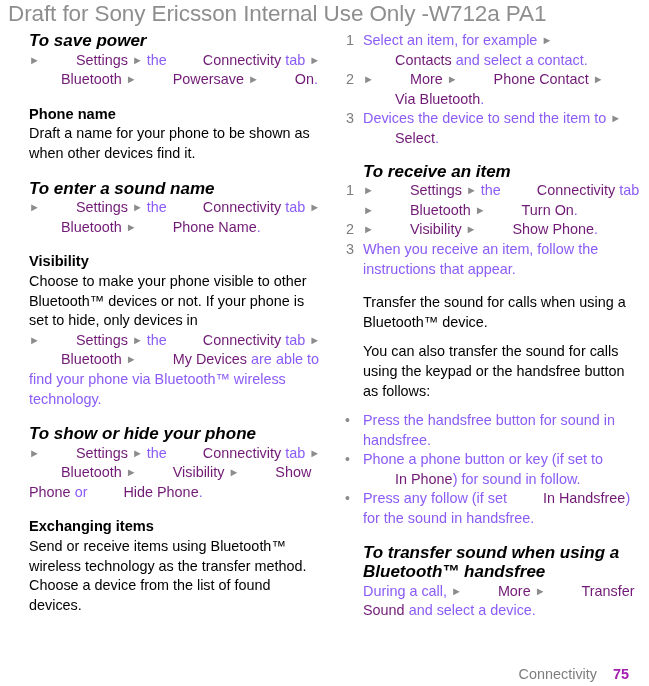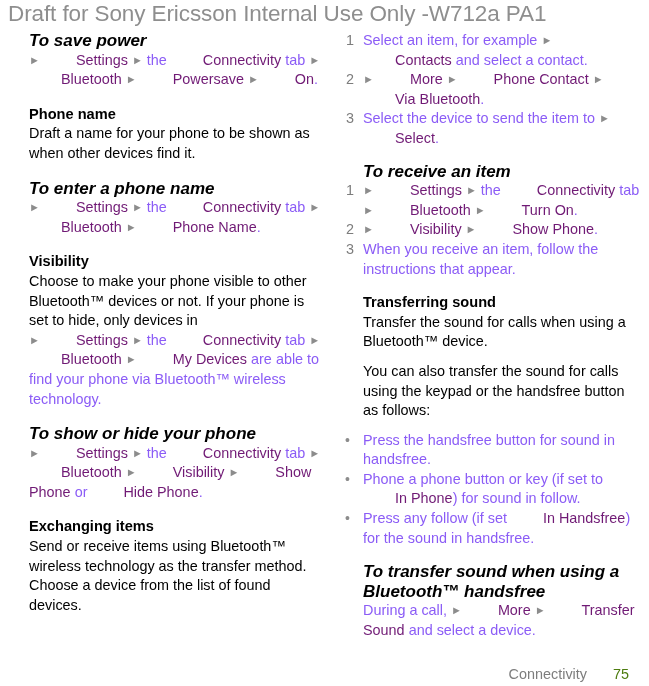--- a/index.html
+++ b/index.html
@@ -138,24 +138,24 @@
     width: 629px;
     text-align: right;
     font-size: 14.4px;
     line-height: 20px;
     white-space: nowrap;
   }
   .footer .chap {
     color: #7d7d7d;
   }
   .footer .pg {
-    color: #4d7c0f;
-    font-weight: normal;
+    color: #a21caf;
+    font-weight: bold;
     display: inline-block;
-    margin-left: 26px;
+    margin-left: 16px;
   }
 </style>
 </head>
 <body>
 
 <div class="page">
 
   <div class="watermark">Draft for Sony Ericsson Internal Use Only -W712a PA1</div>
 
   <div class="columns">
@@ -165,21 +165,21 @@
       <div class="h-proc">To save power</div>
       <p class="body"><span class="tri">►</span> <span class="menu">Settings</span> <span class="tri">►</span> <span class="lit">the</span> <span class="menu">Connectivity</span> <span class="lit">tab</span> <span class="tri">►</span> <span class="menu">Bluetooth</span> <span class="tri">►</span> <span class="menu">Powersave</span> <span class="tri">►</span> <span class="menu">On</span><span class="lit">.</span></p>
 
       <div class="gap-sect"></div>
 
       <div class="h-sect">Phone name</div>
       <p class="body">Draft a name for your phone to be shown as when other devices find it.</p>
 
       <div class="gap-sect"></div>
 
-      <div class="h-proc">To enter a phone name</div>
+      <div class="h-proc">To enter a sound name</div>
       <p class="body"><span class="tri">►</span> <span class="menu">Settings</span> <span class="tri">►</span> <span class="lit">the</span> <span class="menu">Connectivity</span> <span class="lit">tab</span> <span class="tri">►</span> <span class="menu">Bluetooth</span> <span class="tri">►</span> <span class="menu">Phone Name</span><span class="lit">.</span></p>
 
       <div class="gap-sect"></div>
 
       <div class="h-sect">Visibility</div>
       <p class="body"><span>Choose to make your phone visible to other Bluetooth™ devices or not. If your phone is set to hide, only devices in</span><br><span class="tri">►</span> <span class="menu">Settings</span> <span class="tri">►</span> <span class="lit">the</span> <span class="menu">Connectivity</span> <span class="lit">tab</span> <span class="tri">►</span> <span class="menu">Bluetooth</span> <span class="tri">►</span> <span class="menu">My Devices</span> <span class="lit">are able to find your phone via Bluetooth™ wireless technology.</span></p>
 
       <div class="gap-sect"></div>
 
       <div class="h-proc">To show or hide your phone</div>
@@ -190,36 +190,35 @@
       <div class="h-sect">Exchanging items</div>
       <p class="body">Send or receive items using Bluetooth™ wireless technology as the transfer method. Choose a device from the list of found devices.</p>
 
     </div>
 
     <div class="col col-right">
 
       <ol class="steps">
         <li><span class="num">1</span><span class="lit">Select an item, for example</span> <span class="tri">►</span> <span class="menu">Contacts</span> <span class="lit">and select a contact.</span></li>
         <li><span class="num">2</span><span class="tri">►</span> <span class="menu">More</span> <span class="tri">►</span> <span class="menu">Phone Contact</span> <span class="tri">►</span> <span class="menu">Via Bluetooth</span><span class="lit">.</span></li>
-        <li><span class="num">3</span><span class="lit">Select the device to send the item to</span> <span class="tri">►</span> <span class="menu">Select</span><span class="lit">.</span></li>
+        <li><span class="num">3</span><span class="lit">Devices the device to send the item to</span> <span class="tri">►</span> <span class="menu">Select</span><span class="lit">.</span></li>
       </ol>
 
       <div class="gap-small"></div>
 
       <div class="h-proc indent-block">To receive an item</div>
       <ol class="steps">
         <li><span class="num">1</span><span class="tri">►</span> <span class="menu">Settings</span> <span class="tri">►</span> <span class="lit">the</span> <span class="menu">Connectivity</span> <span class="lit">tab</span> <span class="tri">►</span> <span class="menu">Bluetooth</span> <span class="tri">►</span> <span class="menu">Turn On</span><span class="lit">.</span></li>
         <li><span class="num">2</span><span class="tri">►</span> <span class="menu">Visibility</span> <span class="tri">►</span> <span class="menu">Show Phone</span><span class="lit">.</span></li>
         <li><span class="num">3</span><span class="lit">When you receive an item, follow the instructions that appear.</span></li>
       </ol>
 
       <div class="gap-para"></div>
 
       <div class="indent-block">
-        <div class="h-sect">Transferring sound</div>
         <p class="body">Transfer the sound for calls when using a Bluetooth™ device.</p>
         <div class="gap-tiny"></div>
         <p class="body">You can also transfer the sound for calls using the keypad or the handsfree button as follows:</p>
       </div>
 
       <div class="gap-tiny"></div>
 
       <ul class="bullets">
         <li><span class="dot">•</span><span class="lit">Press the handsfree button for sound in handsfree.</span></li>
         <li><span class="dot">•</span><span class="lit">Phone a phone button or key (if set to</span> <span class="menu">In Phone</span><span class="lit">) for sound in follow.</span></li>

